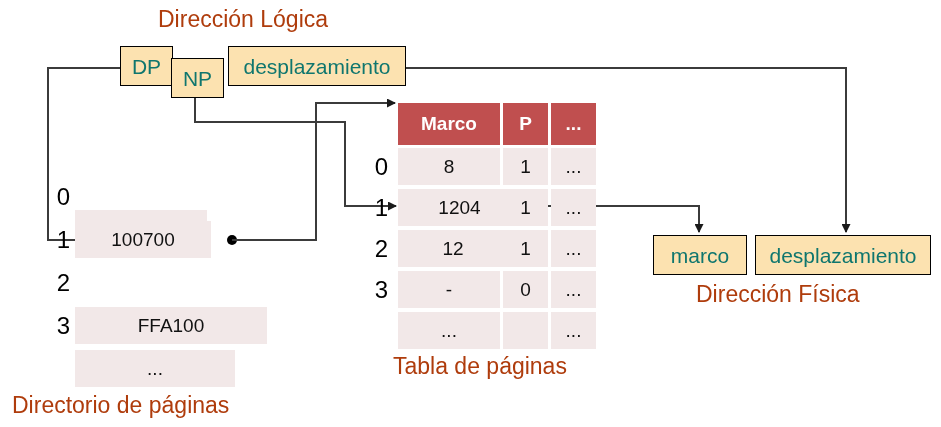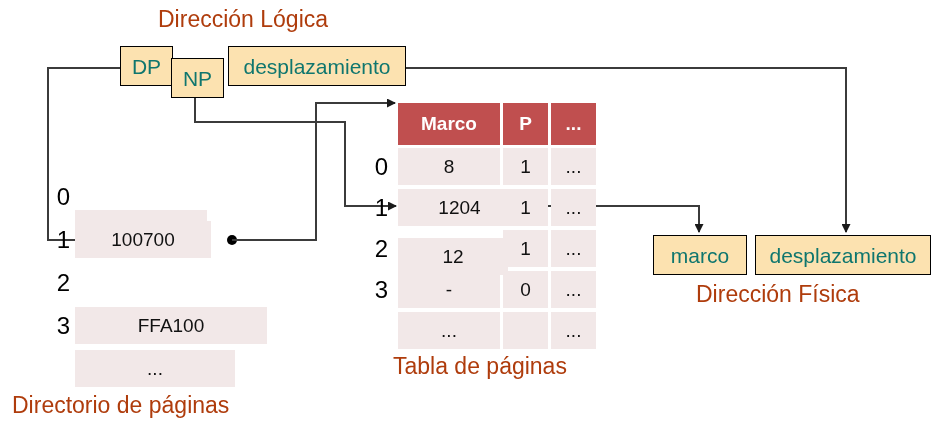--- a/index.html
+++ b/index.html
@@ -141,21 +141,21 @@
   <div class="abs tcell" style="left:398px; top:148px; width:102px; height:37px;">8</div>
   <div class="abs tcell" style="left:503px; top:148px; width:45px; height:37px;">1</div>
   <div class="abs tcell" style="left:551px; top:148px; width:45px; height:37px;">...</div>
 
   <div class="abs rowidx" style="left:366px; top:189px; width:22px; height:37px;">1</div>
   <div class="abs tcell" style="left:398px; top:189px; width:123px; height:37px;">1204</div>
   <div class="abs tcell" style="left:503px; top:189px; width:45px; height:37px;">1</div>
   <div class="abs tcell" style="left:551px; top:189px; width:45px; height:37px;">...</div>
 
   <div class="abs rowidx" style="left:366px; top:230px; width:22px; height:37px;">2</div>
-  <div class="abs tcell" style="left:398px; top:230px; width:110px; height:37px;margin-top:8px;">12</div>
+  <div class="abs tcell" style="left:398px; top:230px; width:110px; height:37px;">12</div>
   <div class="abs tcell" style="left:503px; top:230px; width:45px; height:37px;">1</div>
   <div class="abs tcell" style="left:551px; top:230px; width:45px; height:37px;">...</div>
 
   <div class="abs rowidx" style="left:366px; top:271px; width:22px; height:37px;">3</div>
   <div class="abs tcell" style="left:398px; top:271px; width:102px; height:37px;">-</div>
   <div class="abs tcell" style="left:503px; top:271px; width:45px; height:37px;">0</div>
   <div class="abs tcell" style="left:551px; top:271px; width:45px; height:37px;">...</div>
 
   <div class="abs tcell" style="left:398px; top:312px; width:102px; height:37px;">...</div>
   <div class="abs tcell" style="left:503px; top:312px; width:45px; height:37px;"></div>

